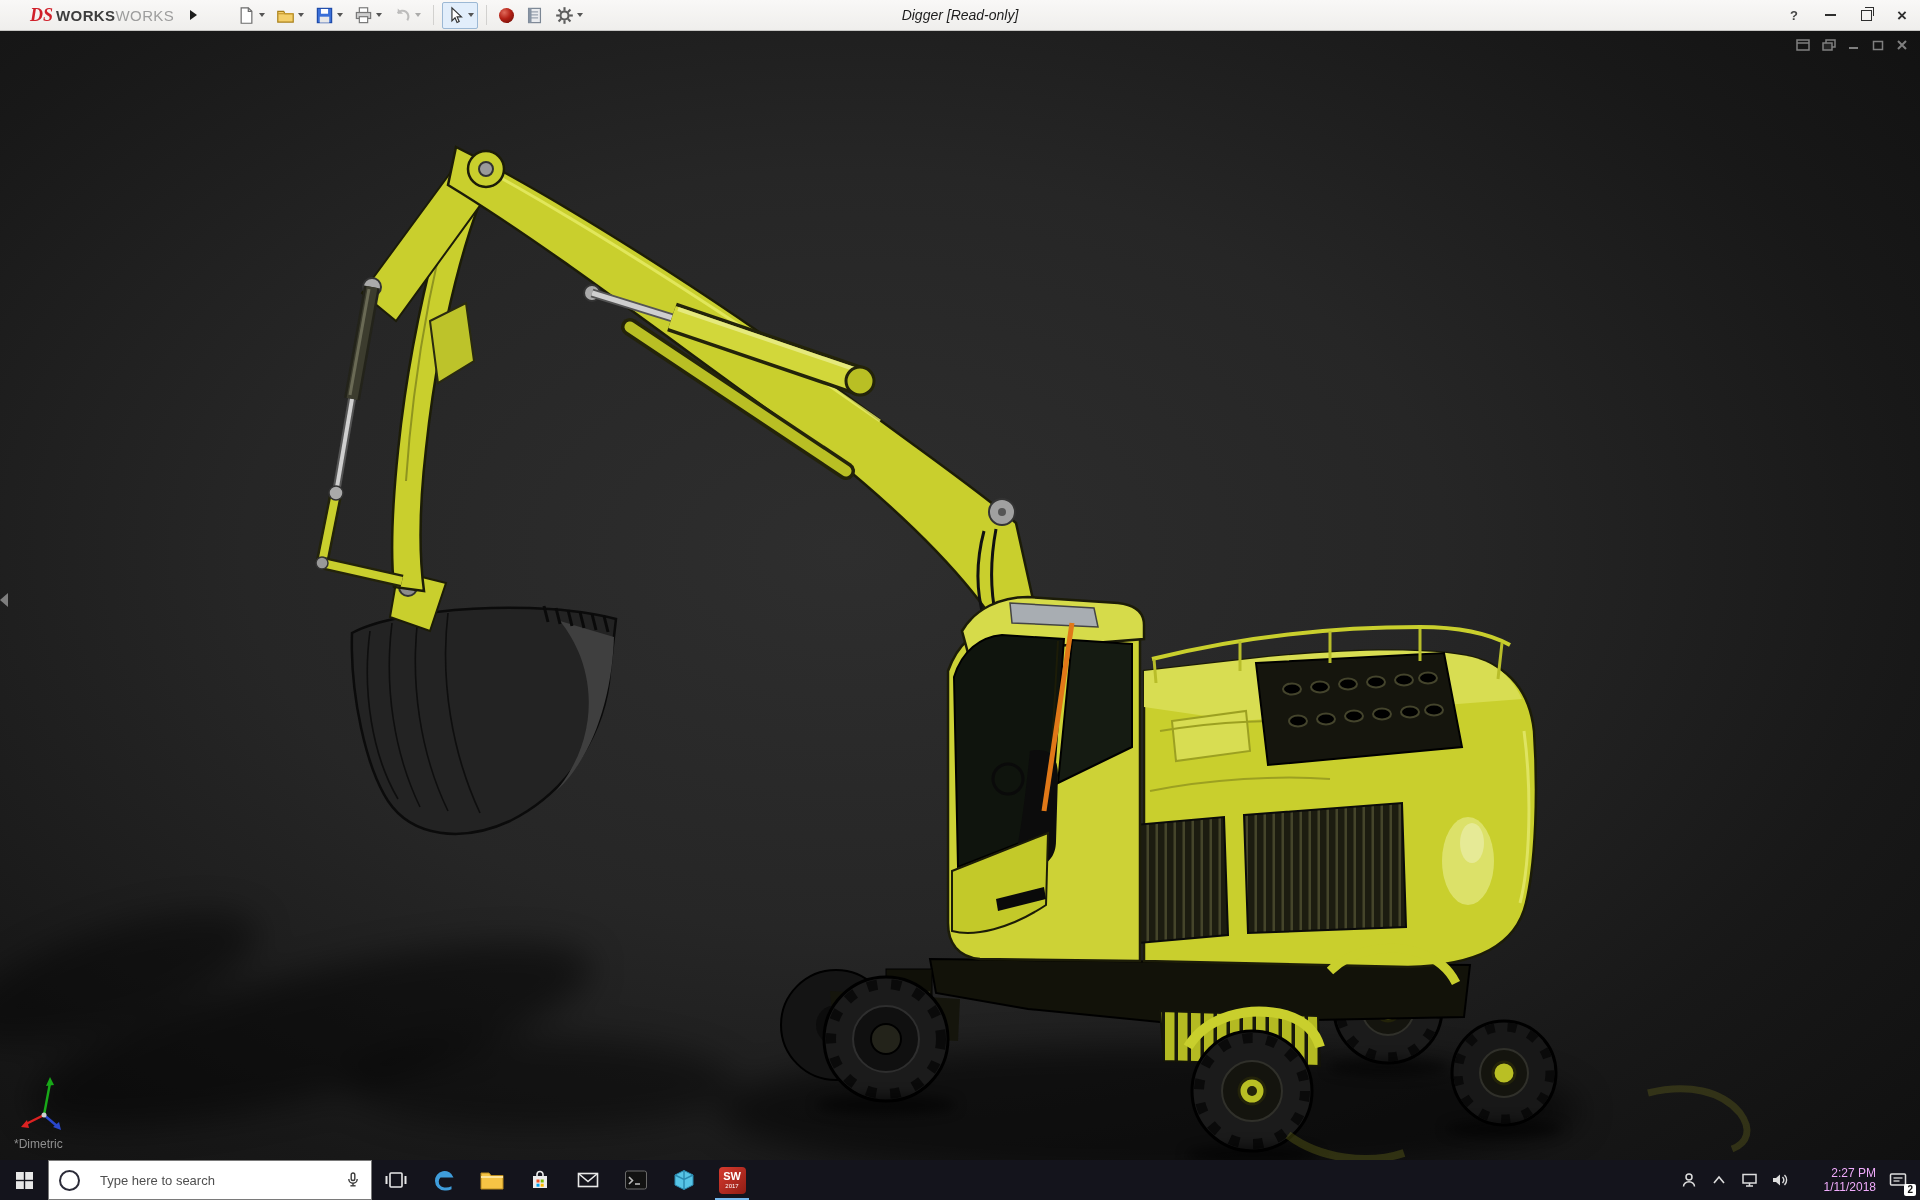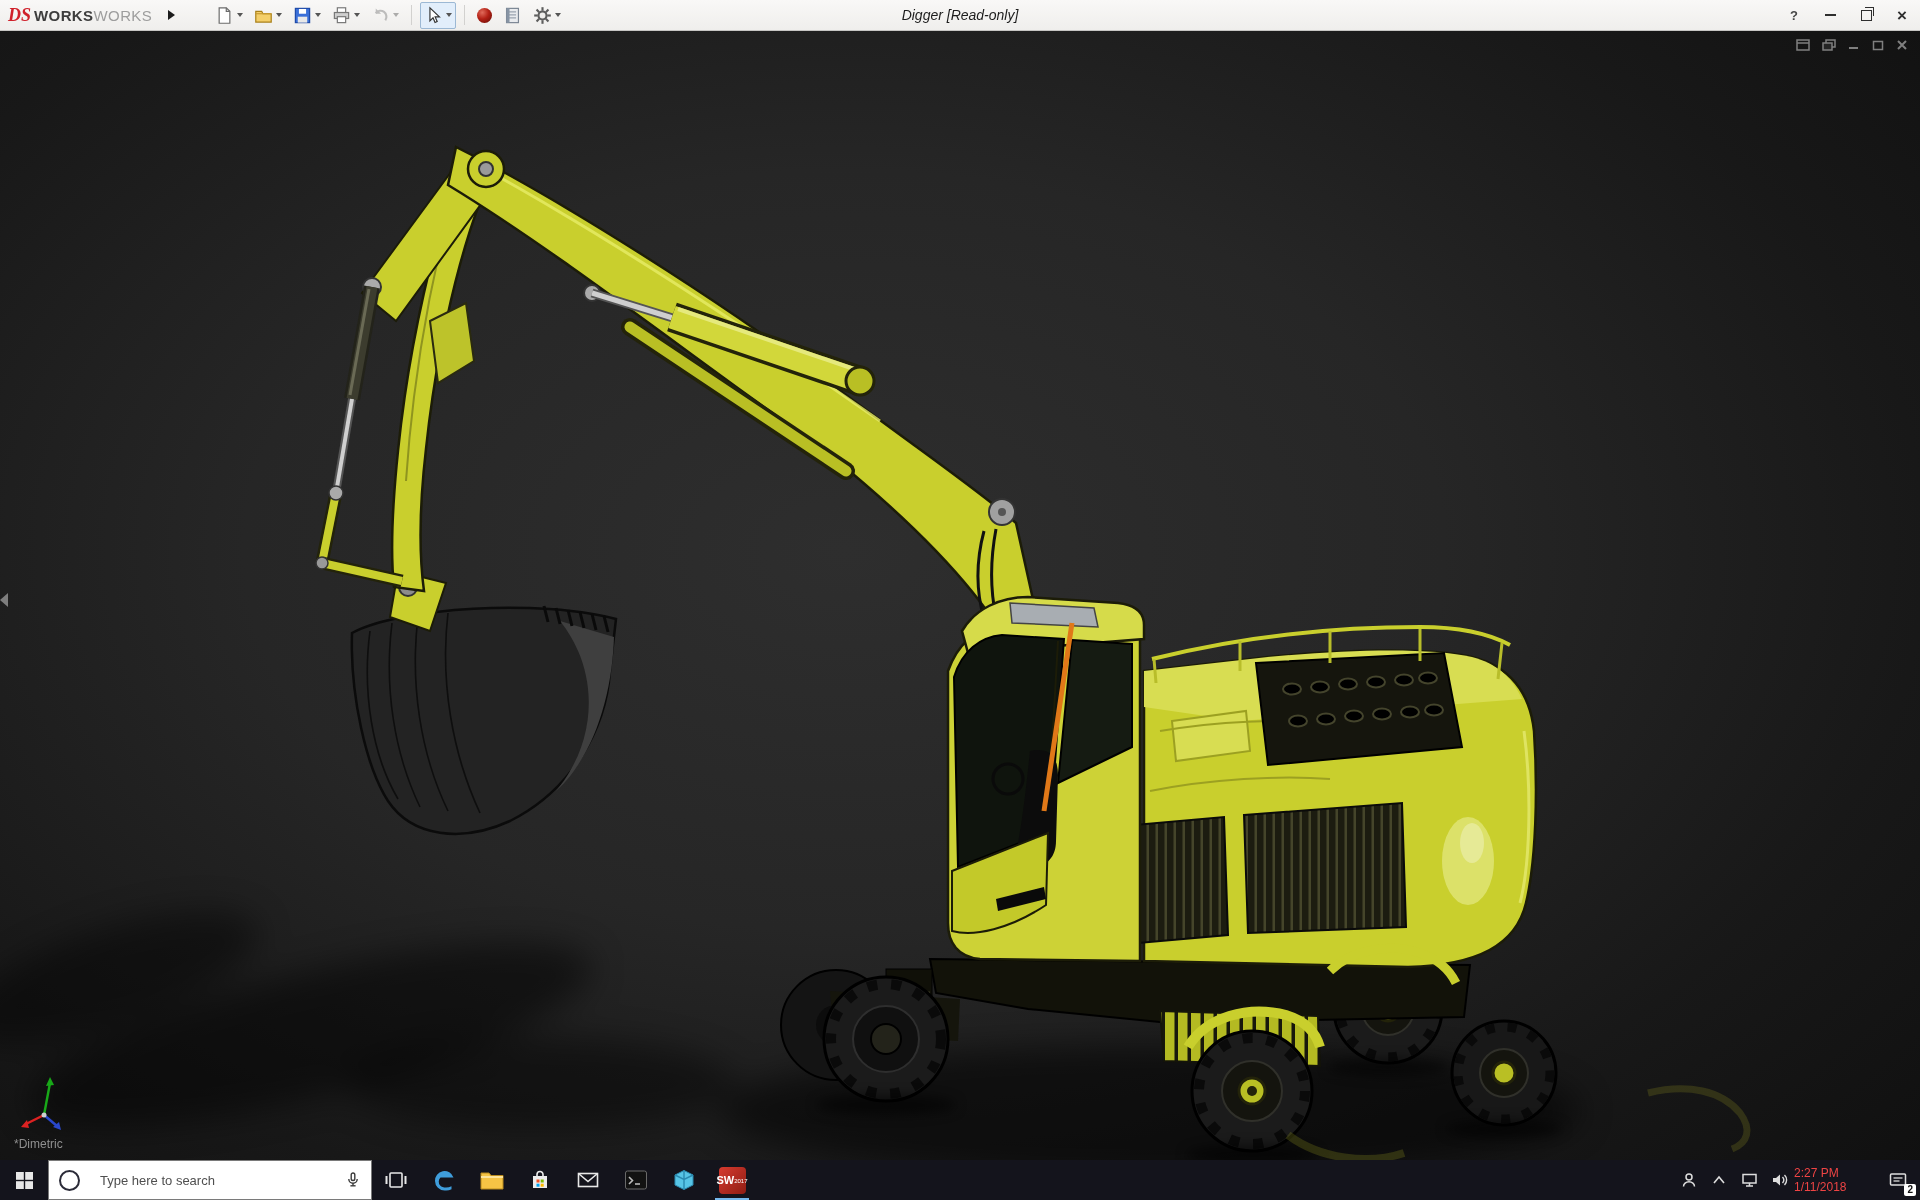--- a/index.html
+++ b/index.html
@@ -3,21 +3,21 @@
 <meta charset="utf-8">
 <style>
   html,body{margin:0;padding:0;width:1920px;height:1200px;overflow:hidden;
     font-family:"Liberation Sans",sans-serif;background:#000;}
 
   
   .titlebar{height:31px;background:linear-gradient(#f9f8f7,#efeeec);
     border-bottom:1px solid #c6c5c3;display:flex;align-items:center;
     padding-left:8px;position:relative;box-sizing:border-box;}
   .logo{display:flex;align-items:baseline;}
-  .logo-mark{color:#d0202a;font:italic 700 18px "Liberation Serif",serif;margin-right:3px;}
+  .logo-mark{color:#d0202a;font:italic 700 18px "Liberation Serif",serif;margin-right:3px;margin-left:22px;}
   .brand-bold{font-weight:700;color:#3d3d3d;font-size:15px;letter-spacing:.4px;}
   .brand-light{font-weight:400;color:#9d9d9d;font-size:15px;letter-spacing:.4px;}
   .expand-arrow{width:0;height:0;border-top:5px solid transparent;border-bottom:5px solid transparent;
     border-left:7px solid #1c1c1c;margin-left:16px;}
   .tb-icons{display:flex;align-items:center;margin-left:36px;gap:3px;}
   .tbi{display:flex;align-items:center;height:25px;padding:0 3px;border:1px solid transparent;border-radius:2px;}
   .tbi svg{width:19px;height:19px;display:block;}
   .tbi.selected{border:1px solid #9cb8d4;background:#e2eefb;}
   .tbi.disabled{opacity:.45;}
   .caret{width:0;height:0;border-left:3.5px solid transparent;border-right:3.5px solid transparent;
@@ -54,28 +54,28 @@
   .taskbar{height:40px;background:#14141c;display:flex;align-items:center;color:#e6e6e6;}
   .tb-slot{width:48px;height:40px;display:flex;align-items:center;justify-content:center;position:relative;flex:none;}
   .tb-slot.start{width:48px;}
   .tb-slot.active::after{content:"";position:absolute;left:7px;right:7px;bottom:0;height:2px;background:#76b9ed;}
   .searchbox{display:flex;align-items:center;height:40px;width:324px;background:#fff;
     border:1px solid #7a7a7a;box-sizing:border-box;padding:0 10px;gap:18px;flex:none;}
   .cortana-ring{width:17px;height:17px;border:2px solid #2b2b38;border-radius:50%;flex:none;}
   .searchbox input{border:none;outline:none;flex:1;font-size:13px;color:#333;
     font-family:"Liberation Sans",sans-serif;background:transparent;}
   .searchbox input::placeholder{color:#4f4f4f;opacity:1;}
-  .sw-badge{width:27px;height:27px;border-radius:4px;display:flex;
+  .sw-badge{width:27px;height:27px;border-radius:4px;display:flex;flex-direction:column;
     align-items:center;justify-content:center;
     background:linear-gradient(135deg,#d63a2f,#8f1d14);color:#fff;line-height:1;}
   .sw-badge .l1{font-size:11px;font-weight:700;}
   .sw-badge .l2{font-size:6px;margin-top:1px;}
   .tray{margin-left:auto;display:flex;align-items:center;height:40px;}
   .tray-ico{width:30px;height:40px;display:flex;align-items:center;justify-content:center;}
-  .clock{width:82px;text-align:left;font-size:12px;line-height:14px;color:#ef4444;}
+  .clock{width:82px;text-align:right;font-size:12px;line-height:14px;color:#f0abfc;}
   .action-center{position:relative;width:44px;height:40px;display:flex;align-items:center;justify-content:center;}
   .badge{position:absolute;right:4px;bottom:4px;background:#fff;color:#111;
     font-size:10px;line-height:12px;padding:0 3px;border-radius:2px;font-weight:700;}
 </style>
 </head>
 <body>
 
 <div class="titlebar">
   <div class="logo">
     <span class="logo-mark">DS</span>

